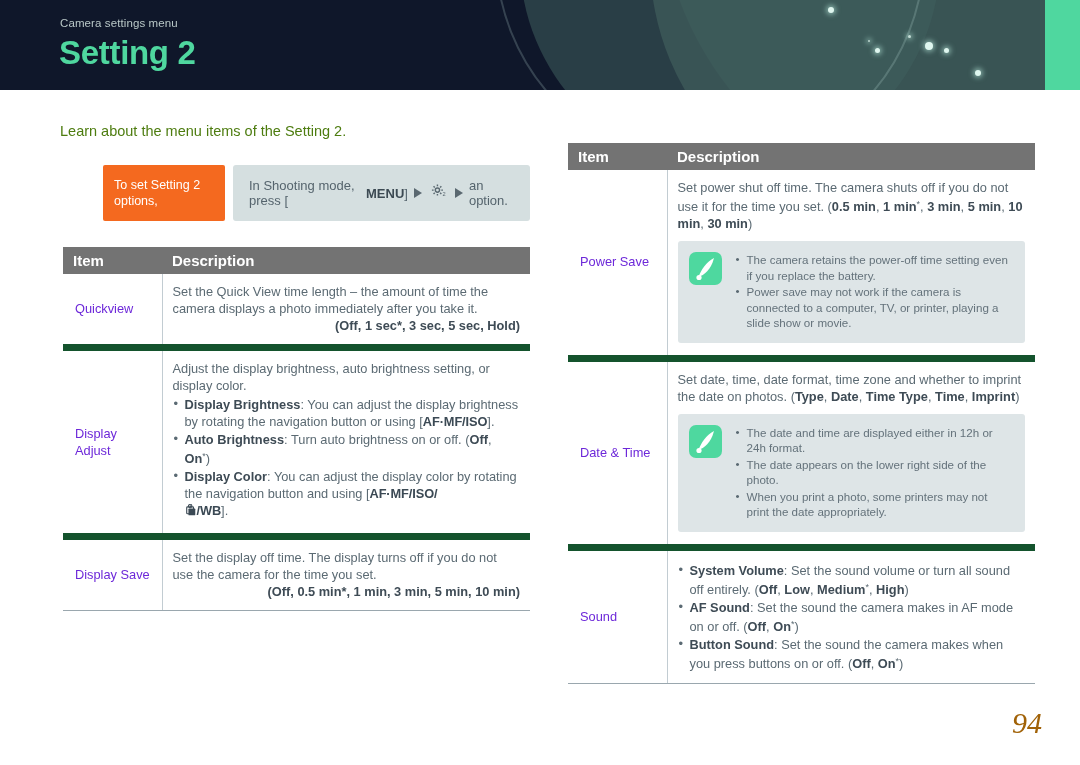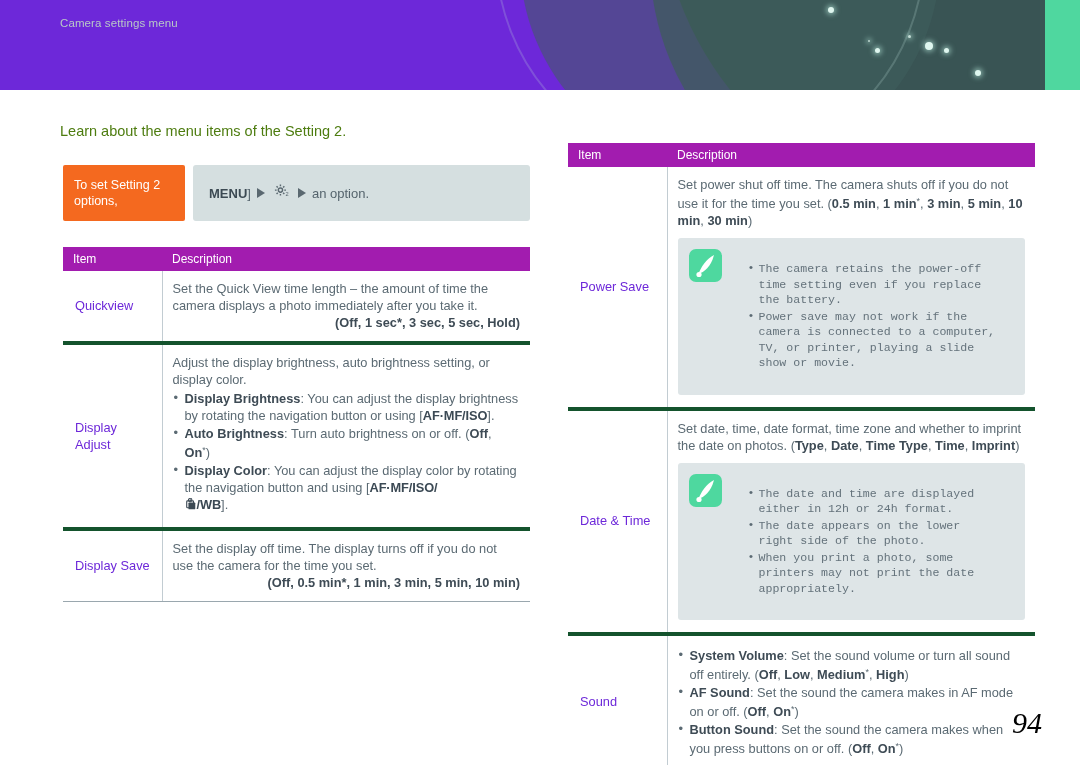--- a/index.html
+++ b/index.html
@@ -12,21 +12,21 @@
     color: #5c6a73;
     overflow: hidden;
     position: relative;
   }
 
   
   .banner {
     position: absolute;
     left: 0; top: 0;
     width: 1080px; height: 90px;
-    background: #6d28d9;
+    background: #0f172a;
     overflow: hidden;
   }
   .banner-swoosh-1 {
     position: absolute;
     width: 520px; height: 520px;
     right: -90px; top: -300px;
     border-radius: 50%;
     background: #3d5a59;
     opacity: .75;
   }
@@ -98,20 +98,21 @@
     width: 467px;
   }
   .callout-tag {
     width: 122px;
     background: #f4691f;
     color: #ffffff;
     font-size: 12.5px;
     line-height: 16px;
     padding: 12px 11px;
     border-radius: 2px;
+    margin-left: 40px;
   }
   .callout-body {
     flex: 1;
     background: #d5dfe0;
     border-radius: 3px;
     margin-left: 8px;
     display: flex;
     align-items: center;
     padding: 0 16px;
     font-size: 13px;
@@ -146,32 +147,32 @@
   
   .tbl {
     position: absolute;
     border-collapse: collapse;
     font-size: 12.8px;
   }
   .tbl.left  { left: 63px;  top: 247px; width: 467px; }
   .tbl.right { left: 568px; top: 143px; width: 467px; }
 
   .tbl thead th {
-    background: #a21caf;
+    background: #737373;
     color: #ffffff;
-    font-weight: normal;
-    font-size: 12px;
+    font-weight: bold;
+    font-size: 15px;
     text-align: left;
     padding: 5px 10px;
     height: 21px;
   }
   .tbl thead th.c-item { width: 99px; }
 
   .tbl td {
-    border-bottom: 4px solid #14532d;
+    border-bottom: 7px solid #14532d;
     vertical-align: middle;
     padding: 9px 10px 10px 10px;
     line-height: 17px;
     color: #5b6a73;
   }
   .tbl td.c-item {
     width: 99px;
     border-right: 1px solid #c2ccd2;
     text-align: left;
     color: #6d28d9;
@@ -215,25 +216,24 @@
   }
   .note-ico {
     flex: 0 0 auto;
     width: 33px; height: 33px;
     border-radius: 7px;
     background: #4ed89f;
     margin-right: 13px;
     position: relative;
   }
   .notebox ul {
-    list-style: none; margin: 12px; padding: 0;
+    list-style: none; margin: 0; padding: 0;
     font-size: 11.6px;
     line-height: 15.5px;
     color: #64727b;
-    font-family: Liberation Mono, monospace;
   }
   .notebox ul li {
     position: relative;
     padding-left: 12px;
     margin-bottom: 1px;
   }
   .notebox ul li::before {
     content: "•";
     position: absolute;
     left: 1px; top: -1px;
@@ -242,21 +242,21 @@
 
   .desc-cell p { margin-bottom: 0; }
 
   
   .pagenum {
     position: absolute;
     right: 38px; bottom: 25px;
     font-family: "Liberation Serif", serif;
     font-style: italic;
     font-size: 30px;
-    color: #000000;
+    color: #a16207;
   }
 </style>
 </head>
 <body>
 
 <div class="banner">
   <div class="banner-swoosh-2"></div>
   <div class="banner-swoosh-1"></div>
   <div class="banner-swoosh-3"></div>
   <div class="banner-arc"></div>
@@ -265,27 +265,29 @@
   <div class="spark" style="left:868px;top:40px;width:2px;height:2px;opacity:.8;"></div>
   <div class="spark" style="left:875px;top:48px;width:5px;height:5px;"></div>
   <div class="spark" style="left:908px;top:35px;width:3px;height:3px;opacity:.85;"></div>
   <div class="spark" style="left:925px;top:42px;width:8px;height:8px;"></div>
   <div class="spark" style="left:944px;top:48px;width:5px;height:5px;"></div>
   <div class="spark" style="left:975px;top:70px;width:6px;height:6px;"></div>
 
   <div class="banner-accent"></div>
 
   <div class="banner-kicker">Camera settings menu</div>
+  <div class="banner-title">Setting 2</div>
 </div>
 
 <div class="intro">Learn about the menu items of the Setting 2.</div>
 
 <div class="callout">
   <div class="callout-tag">To set Setting 2 options,</div>
   <div class="callout-body">
+    <span>In Shooting mode, press [</span>
       <b>MENU</b>
       <span>]</span>
     <span class="tri"></span>
     <span class="gear-ico">
       <svg width="17" height="17" viewBox="0 0 24 24">
         <g fill="none" stroke="#5a6870" stroke-width="2">
           <circle cx="10.5" cy="10" r="3"></circle>
           <path d="M10.5 2.2v2.4M10.5 15.4v2.4M2.7 10h2.4M15.9 10h2.4M5 4.5l1.7 1.7M14.3 13.8l1.7 1.7M16 4.5l-1.7 1.7M6.7 13.8L5 15.5"></path>
         </g>
         <text x="17.5" y="19" font-size="8" fill="#5a6870" font-family="Liberation Sans, sans-serif">2</text>

